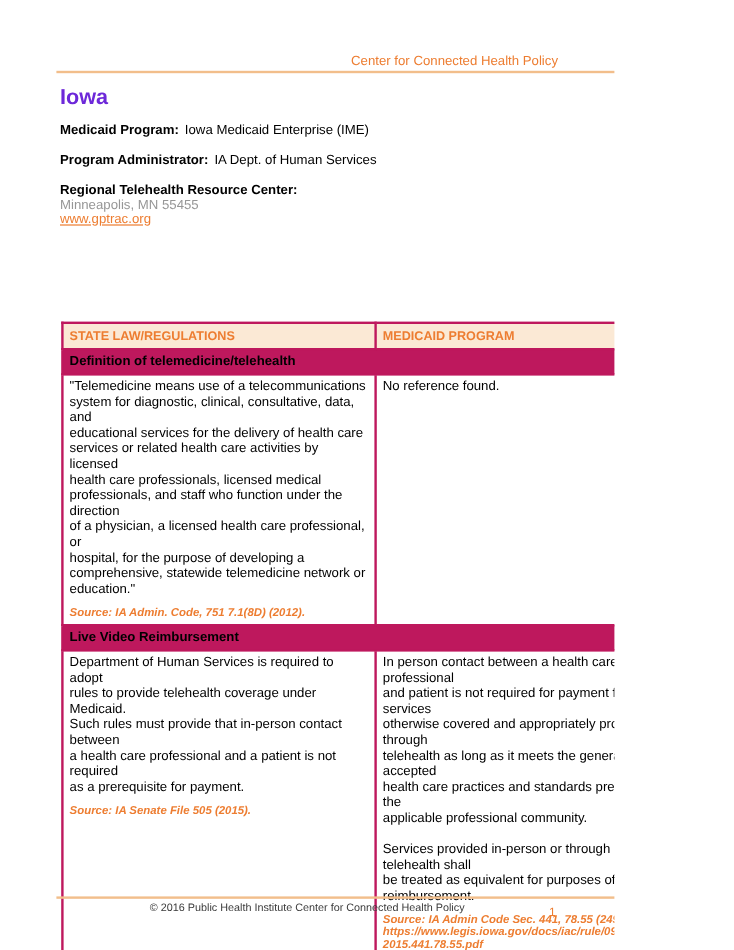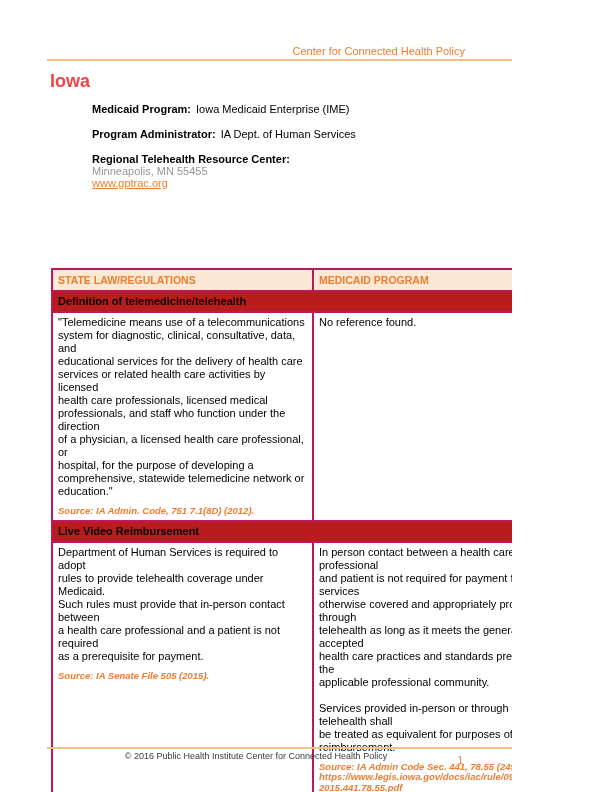--- a/index.html
+++ b/index.html
@@ -4,38 +4,38 @@
 <style>
   html,body{margin:0;padding:0;background:#fff;}
   .page{
     position:relative;width:512px;height:792px;background:#ffffff;overflow:hidden;
     font-family:"Liberation Sans","DejaVu Sans",sans-serif;color:#000;
   }
   .brand{position:absolute;top:45px;right:47px;font-size:11px;color:#ED7D31;}
   .hrule{position:absolute;left:47px;width:518px;height:2px;background:#F2BE8B;}
   .hrule.top{top:59px;}
   .hrule.bottom{top:747px;}
-  .title{position:absolute;top:71px;left:50px;margin:0;font-size:18px;font-weight:bold;color:#ef4444;}
-  .info{position:absolute;top:103px;left:50px;font-size:11px;line-height:13px;margin-left:42px;}
+  .title{position:absolute;top:71px;left:50px;margin:0;font-size:18px;font-weight:bold;color:#6d28d9;}
+  .info{position:absolute;top:103px;left:50px;font-size:11px;line-height:13px;}
   .info .row2{margin-top:12px;}
   .b{font-weight:bold;}
   .v{margin-left:5px;}
   .addr{line-height:11.6px;}
   .gray{color:#969696;}
   .link{color:#ED7D31;text-decoration:underline;cursor:pointer;}
   table.policy{
     position:absolute;top:268px;left:51px;width:512px;
     border-collapse:collapse;table-layout:fixed;
   }
   table.policy td{
     border:2px solid #be185d;vertical-align:top;box-sizing:border-box;
     font-size:11px;line-height:13px;padding:3px 5px;
   }
   tr.thead td{height:20px;background:#FBE9D5;color:#ED7D31;font-weight:bold;font-size:10.5px;padding-top:4px;}
-  tr.sect td{height:18px;background:#b91c1c;font-weight:bold;font-size:11px;padding-top:3px;}
+  tr.sect td{height:18px;background:#be185d;font-weight:bold;font-size:11px;padding-top:3px;}
   tr.big1 td{height:145px;}
   tr.big2 td{height:143px;margin-left:36px;}
   .ml{white-space:pre-line;}
   .src{margin-top:8px;color:#ED7D31;font-weight:bold;font-style:italic;font-size:9.5px;line-height:10.5px;}
   .p2{margin-top:13px;}
   .footer-text{position:absolute;top:751px;left:0;right:0;text-align:center;font-size:9px;color:#3a3a3a;}
   .page-num{position:absolute;top:755px;right:49px;font-size:10px;color:#ED7D31;}
 </style>
 </head>
 <body>

